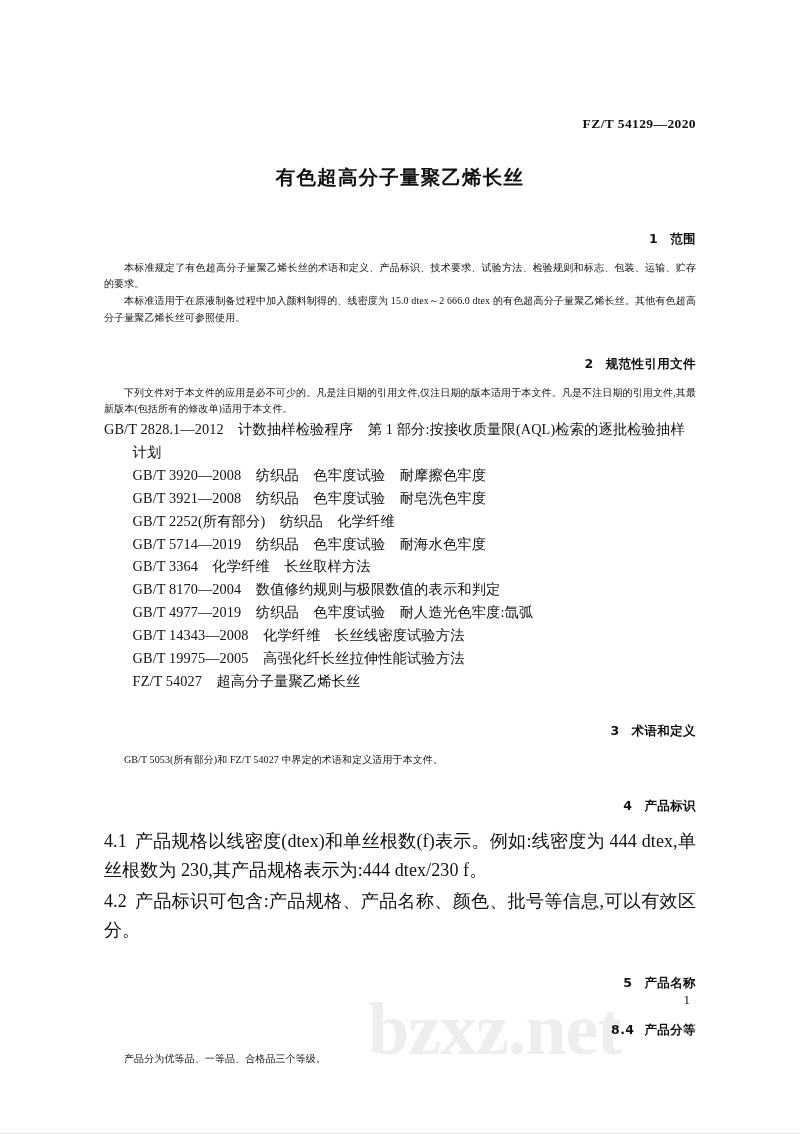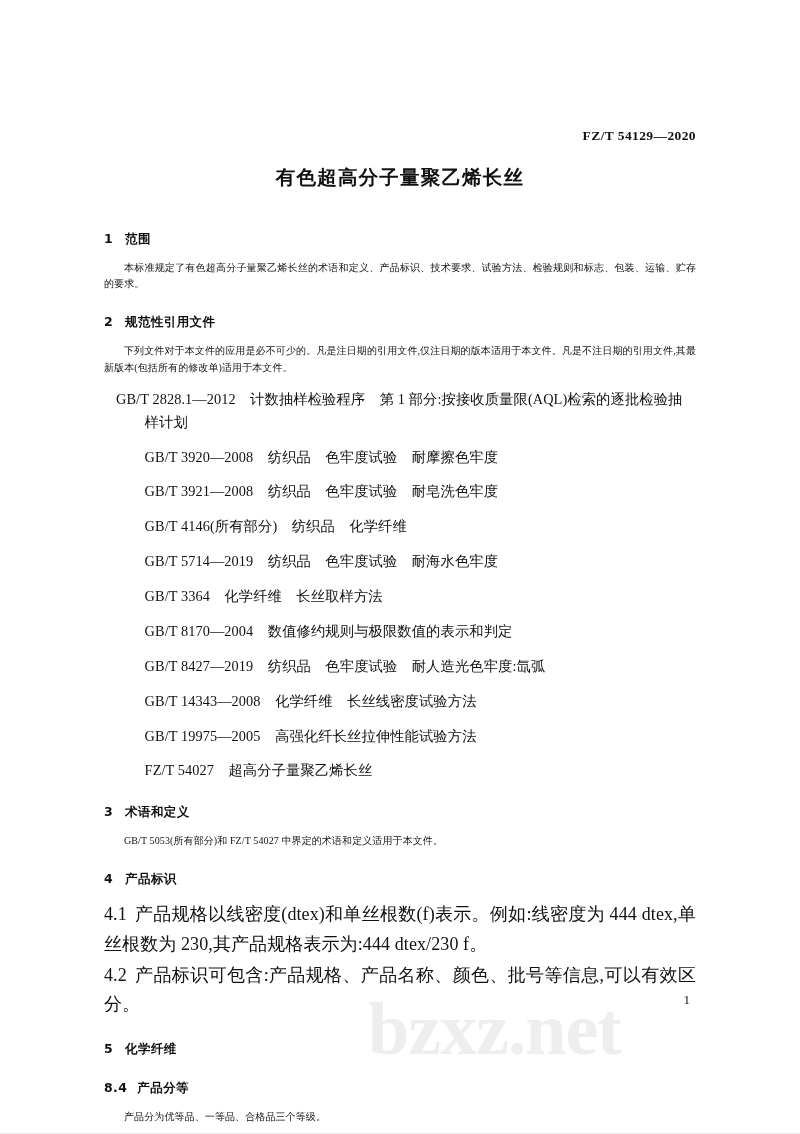--- a/index.html
+++ b/index.html
@@ -31,21 +31,21 @@
     color: #eeeeee;
     line-height: 1;
     user-select: none;
     white-space: nowrap;
   }
 
   
   .running-head {
     position: absolute;
     right: 104px;
-    top: 128px;
+    top: 116px;
     font-family: "Liberation Serif", "DejaVu Serif", serif;
     font-weight: bold;
     font-size: 13.5px;
     letter-spacing: 0.4px;
     white-space: nowrap;
   }
 
   
   .content {
     position: absolute;
@@ -61,21 +61,22 @@
     font-size: 19.5px;
     letter-spacing: 1.2px;
     margin: 0 0 40px 0;
   }
 
   .sec-h {
     font-family: "DejaVu Sans", "Liberation Sans", sans-serif;
     font-weight: bold;
     font-size: 12.5px;
     letter-spacing: 0.4px;
-    margin: 22px 0 12px 0;
+    margin: 30px 0 12px 0;
+    text-align: right;
   }
   .sec-h .num { margin-right: 12px; }
   .sec-h.sub .num { margin-right: 10px; }
 
   .para {
     font-size: 10px;
     line-height: 1.62;
     text-indent: 2em;
     margin: 0 0 1px 0;
     text-align: justify;
@@ -100,21 +101,21 @@
   .ref-list {
     list-style: none;
     margin: 0;
     padding: 0;
   }
   .ref-list li {
     font-size: 14.3px;
     line-height: 1.60;
     padding-left: 2em;
     text-indent: -0em;
-    margin: 12px;
+    margin: 0;
     letter-spacing: 0.1px;
     font-family: Liberation Serif, serif;
   }
   .ref-list li.wrap {
     padding-left: 2em;
     text-indent: -2em;
   }
 
   
   .page-num {
@@ -135,35 +136,36 @@
   <div class="running-head">FZ/T 54129—2020</div>
 
   <div class="content">
 
     <h1 class="doc-title">有色超高分子量聚乙烯长丝</h1>
 
     <div class="sec-h">
       <span class="num">1</span><span>范围</span>
     </div>
     <p class="para">本标准规定了有色超高分子量聚乙烯长丝的术语和定义、产品标识、技术要求、试验方法、检验规则和标志、包装、运输、贮存的要求。</p>
+    <p class="para">本标准适用于在原液制备过程中加入颜料制得的、线密度为 15.0 dtex～2 666.0 dtex 的有色超高分子量聚乙烯长丝。其他有色超高分子量聚乙烯长丝可参照使用。</p>
 
     <div class="sec-h">
       <span class="num">2</span><span>规范性引用文件</span>
     </div>
     <p class="para">下列文件对于本文件的应用是必不可少的。凡是注日期的引用文件,仅注日期的版本适用于本文件。凡是不注日期的引用文件,其最新版本(包括所有的修改单)适用于本文件。</p>
 
     <ul class="ref-list">
       <li class="wrap">GB/T 2828.1—2012 计数抽样检验程序 第 1 部分:按接收质量限(AQL)检索的逐批检验抽样计划</li>
       <li>GB/T 3920—2008 纺织品 色牢度试验 耐摩擦色牢度</li>
       <li>GB/T 3921—2008 纺织品 色牢度试验 耐皂洗色牢度</li>
-      <li>GB/T 4146(所有部分) 纺织品 化学纤维</li>
+      <li>GB/T 2252(所有部分) 纺织品 化学纤维</li>
       <li>GB/T 5714—2019 纺织品 色牢度试验 耐海水色牢度</li>
       <li>GB/T 3364 化学纤维 长丝取样方法</li>
       <li>GB/T 8170—2004 数值修约规则与极限数值的表示和判定</li>
-      <li>GB/T 8427—2019 纺织品 色牢度试验 耐人造光色牢度:氙弧</li>
+      <li>GB/T 4977—2019 纺织品 色牢度试验 耐人造光色牢度:氙弧</li>
       <li>GB/T 14343—2008 化学纤维 长丝线密度试验方法</li>
       <li>GB/T 19975—2005 高强化纤长丝拉伸性能试验方法</li>
       <li>FZ/T 54027 超高分子量聚乙烯长丝</li>
     </ul>
 
     <div class="sec-h">
       <span class="num">3</span><span>术语和定义</span>
     </div>
     <p class="para">GB/T 5053(所有部分)和 FZ/T 54027 中界定的术语和定义适用于本文件。</p>
 
@@ -171,21 +173,21 @@
       <span class="num">4</span><span>产品标识</span>
     </div>
     <p class="clause">
       <span class="cnum">4.1</span><span>产品规格以线密度(dtex)和单丝根数(f)表示。例如:线密度为 444 dtex,单丝根数为 230,其产品规格表示为:444 dtex/230 f。</span>
     </p>
     <p class="clause">
       <span class="cnum">4.2</span><span>产品标识可包含:产品规格、产品名称、颜色、批号等信息,可以有效区分。</span>
     </p>
 
     <div class="sec-h">
-      <span class="num">5</span><span>化学纤维</span>
+      <span class="num">5</span><span>产品名称</span>
     </div>
     <div class="sec-h sub">
       <span class="num">8.4</span><span>产品分等</span>
     </div>
     <p class="para">产品分为优等品、一等品、合格品三个等级。</p>
 
   </div>
 
   <div class="page-num">1</div>
 

